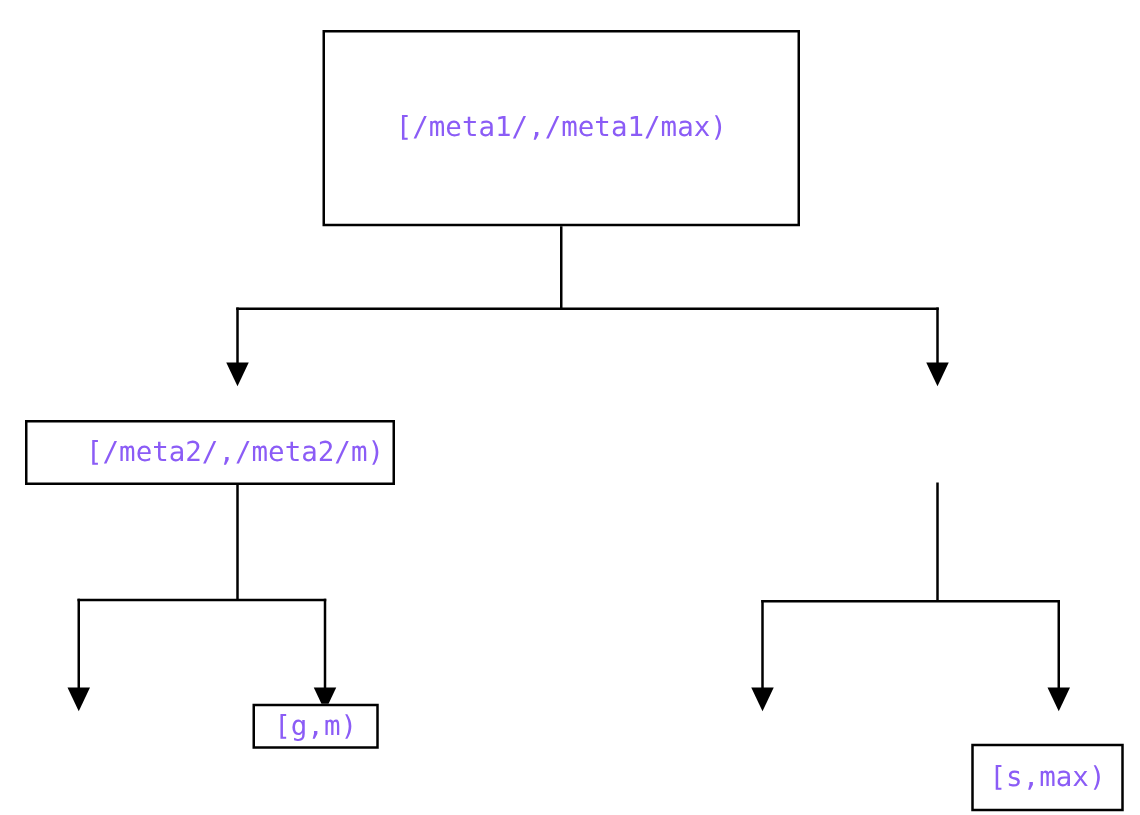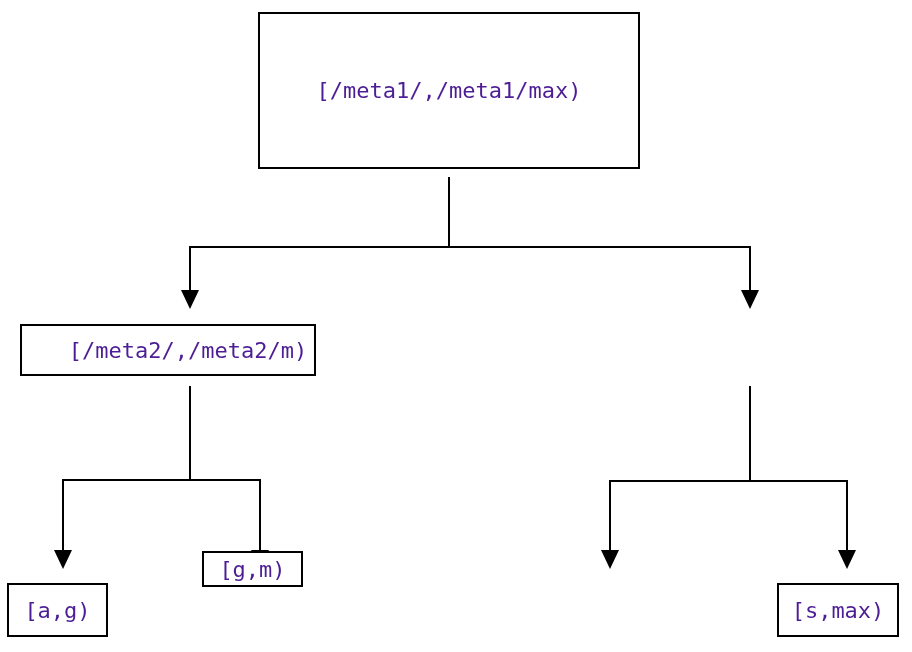--- a/index.html
+++ b/index.html
@@ -25,22 +25,23 @@
   }
   .node {
     position: absolute;
     box-sizing: border-box;
     border: 2px solid #000000;
     background: #ffffff;
     display: flex;
     align-items: center;
     justify-content: center;
     font-size: 22px;
-    color: #4c1d95;
+    color: #8b5cf6;
     white-space: pre;
+    margin-top: 12px;
   }
   .node-root  { left: 258px; top: 12px;  width: 382px; height: 157px; }
   .node-left  { left: 20px;  top: 324px; width: 296px; height: 52px; padding-left: 40px;  }
   .node-right { left: 582px; top: 324px; width: 321px; height: 52px;  }
   .node-leaf-ag   { left: 7px;   top: 583px; width: 101px; height: 54px; }
   .node-leaf-gm   { left: 202px; top: 551px; width: 101px; height: 36px; }
   .node-leaf-ms   { left: 552px; top: 583px; width: 101px; height: 54px; }
   .node-leaf-smax { left: 777px; top: 583px; width: 122px; height: 54px; text-align: center; }
 </style>
 </head>
@@ -78,23 +79,20 @@
 
   <div class="node node-root">
     <span>[/meta1/,/meta1/max)</span>
   </div>
 
   <div class="node node-left">
     <span>[/meta2/,/meta2/m)</span>
   </div>
 
 
-  <div class="node node-leaf-ag">
-    <span>[a,g)</span>
-  </div>
 
   <div class="node node-leaf-gm">
     <span>[g,m)</span>
   </div>
 
 
   <div class="node node-leaf-smax">
     <span>[s,max)</span>
   </div>
 

